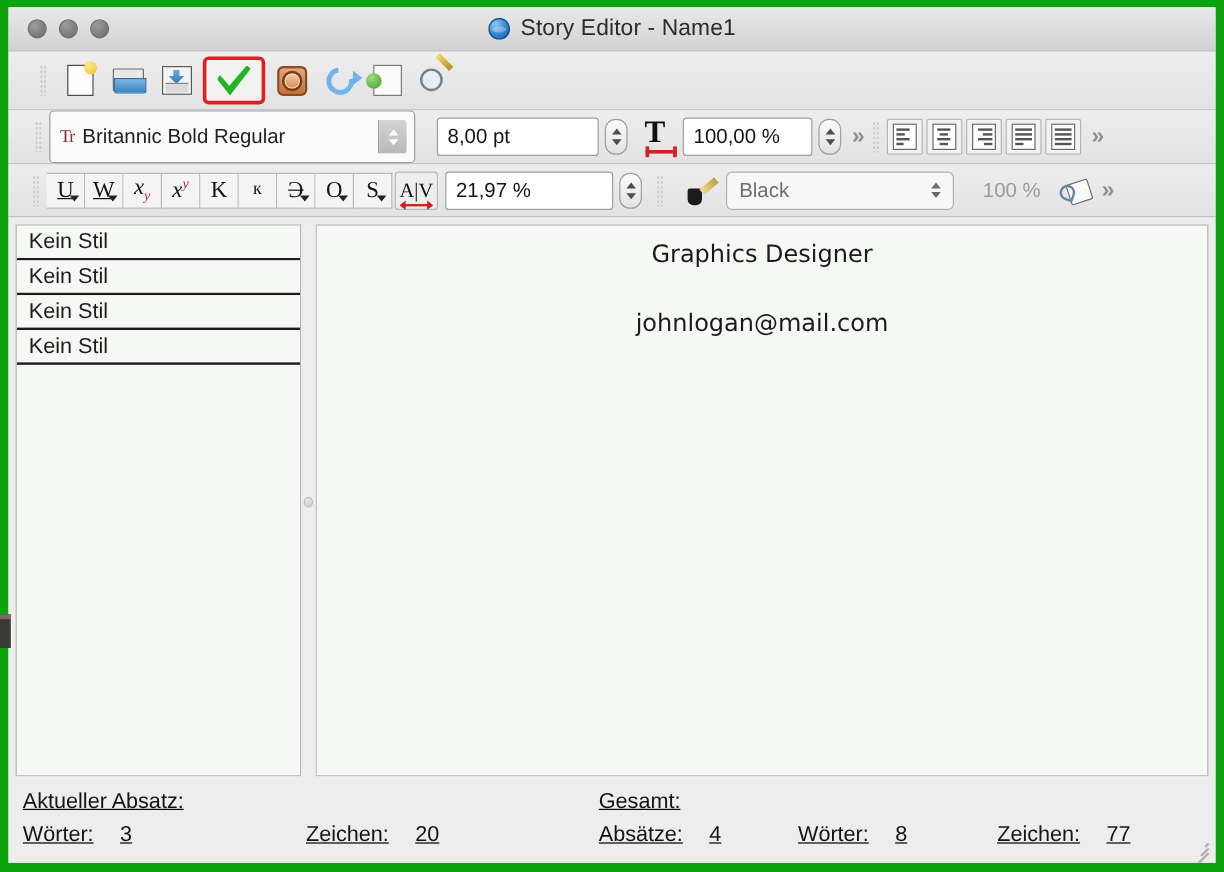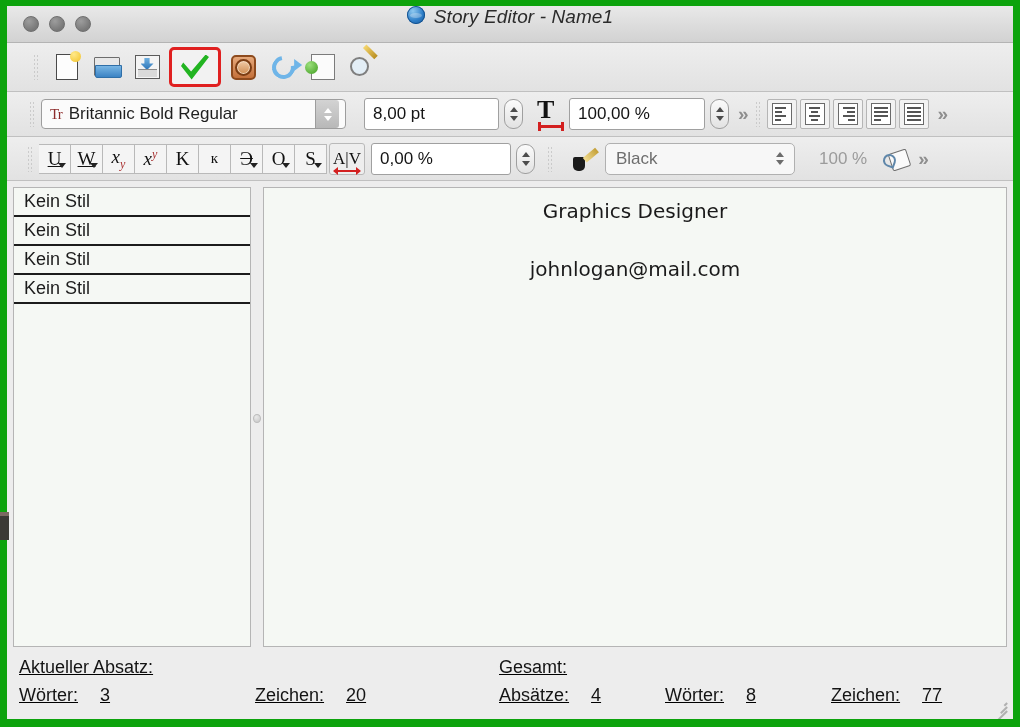--- a/index.html
+++ b/index.html
@@ -39,22 +39,22 @@
     display: flex; align-items: center;
   }
   .traffic { display:flex; gap:10px; margin-left:16px; }
   .light {
     width: 16px; height: 16px; border-radius: 50%;
     background: radial-gradient(circle at 35% 30%, #9d9d9d, #787878 70%);
     border: 1px solid #6f6f6f;
   }
   .title-center {
     position:absolute; left:0; right:0; top:0; bottom:0;
-    display:flex; justify-content:center;
-    gap: 9px; pointer-events:none;font-style:italic;
+    display:flex; align-items:center; justify-content:center;
+    gap: 9px; pointer-events:none;
   }
   .title-text {
     font-size: 19px; color: #2b2b2b; letter-spacing: .1px;
   }
   .app-globe {
     width: 18px; height: 18px; border-radius: 50%;
     background: radial-gradient(circle at 33% 28%, #8ec9f0 0%, #2f7fc8 55%, #19589c 100%);
     box-shadow: inset 0 0 0 1px #13518f;
     position: relative;
   }
@@ -182,21 +182,21 @@
     border-radius:50%; border:2px solid #7f7f7f; background:#e3eef6;
   }
   .ic-edit::after{
     content:''; position:absolute; right:0; top:0; width:16px; height:5px;
     background: linear-gradient(90deg,#f5d66f,#b98f22);
     transform: rotate(45deg); transform-origin: right center;
   }
 
   
   .combo {
-    height: 30px; background:#fbfbfb;
+    height: 44px; background:#fbfbfb;
     border:1px solid #9d9d9d; border-radius: 4px;
     display:flex; align-items:center;
     font-size: 17px; color:#1f1f1f;
     padding: 0 6px;
     position: relative;
   }
   .combo.font-combo { width: 305px; padding-left: 8px; gap: 7px; }
   .combo .tr-glyph {
     font-family: "Liberation Serif", serif;
     font-size: 15px; color:#8d2b2b; letter-spacing:-1px;
@@ -437,21 +437,21 @@
       </span>
       <span class="stepper">
         <i class="st-up"></i>
           <i class="st-dn"></i>
       </span>
 
       <span class="t-scale-icon">
         <span class="tt">T</span><span class="rule"></span>
       </span>
 
-      <span class="spin-field" style="width:136px">
+      <span class="spin-field" style="width:108px">
         <span>100,00 %</span>
       </span>
       <span class="stepper">
         <i class="st-up"></i>
           <i class="st-dn"></i>
       </span>
 
       <span class="chev">»</span>
 
       <span class="grip"></span>
@@ -541,21 +541,21 @@
         <span>S</span>
         <i class="tri"></i>
       </span>
 
       <span class="kern-btn">
         <span>A|V</span>
         <i class="arrowline"></i>
       </span>
 
       <span class="spin-field" style="width:140px;margin-left:6px">
-        <span>0,00 %</span>
+        <span>21,97 %</span>
       </span>
       <span class="stepper">
         <i class="st-up"></i>
           <i class="st-dn"></i>
       </span>
 
       <span class="grip" style="margin-left:12px"></span>
       <span class="pen-icon"></span>
 
       <span class="color-combo">

